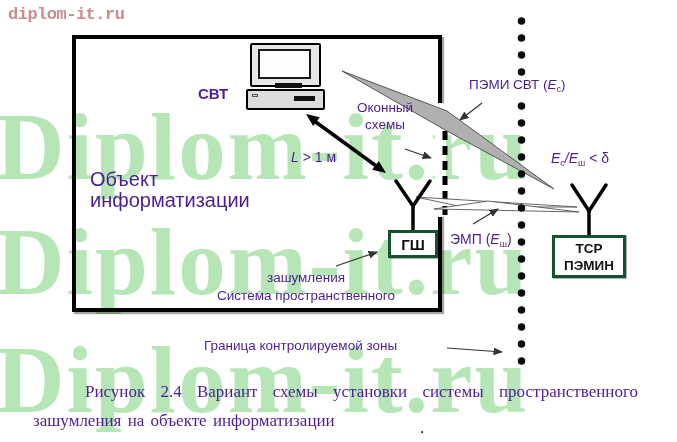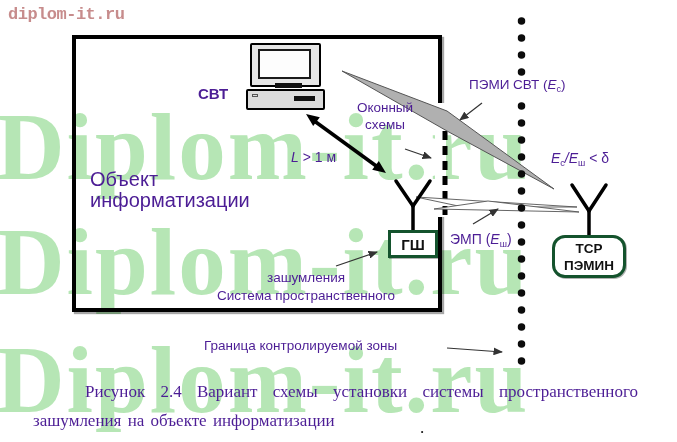--- a/index.html
+++ b/index.html
@@ -48,21 +48,21 @@
   .lbl-boundary{left:204px;top:337px;}
   .evar{font-style:italic;}
   .ssub{font-size:9px;vertical-align:-3px;}
   
   .eqbox{
     position:absolute;z-index:4;background:#fff;border:3px solid #14532d;box-sizing:border-box;
     display:flex;flex-direction:column;align-items:center;justify-content:center;
     font-weight:bold;text-align:center;box-shadow:1px 1px 0 rgba(0,0,0,0.3);
   }
   .gsh-box{left:388px;top:230px;width:50px;height:28px;font-size:15px;}
-  .tsr-box{left:552px;top:235px;width:74px;height:43px;font-size:13.5px;line-height:17px;border-radius:13px;}
+  .tsr-box{left:552px;top:235px;width:74px;height:43px;font-size:13.5px;line-height:17px;}
   
   .caption{
     position:absolute;left:33px;top:378px;width:605px;z-index:4;
     font-family:"Liberation Serif",serif;font-size:17px;line-height:28.5px;
     text-align:justify;text-indent:52px;word-spacing:2px;color:#4c1d95;
   }
   .trailing-dot{position:absolute;left:420px;top:418px;z-index:4;font-family:"Liberation Serif",serif;font-size:17px;}
 </style>
 </head>
 <body>

